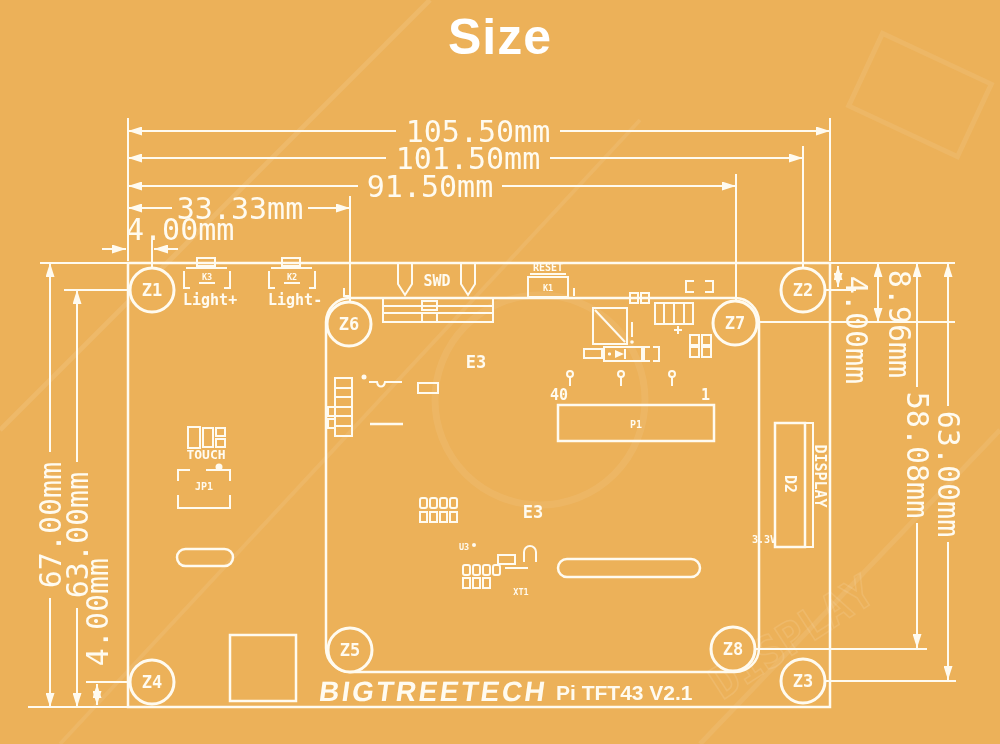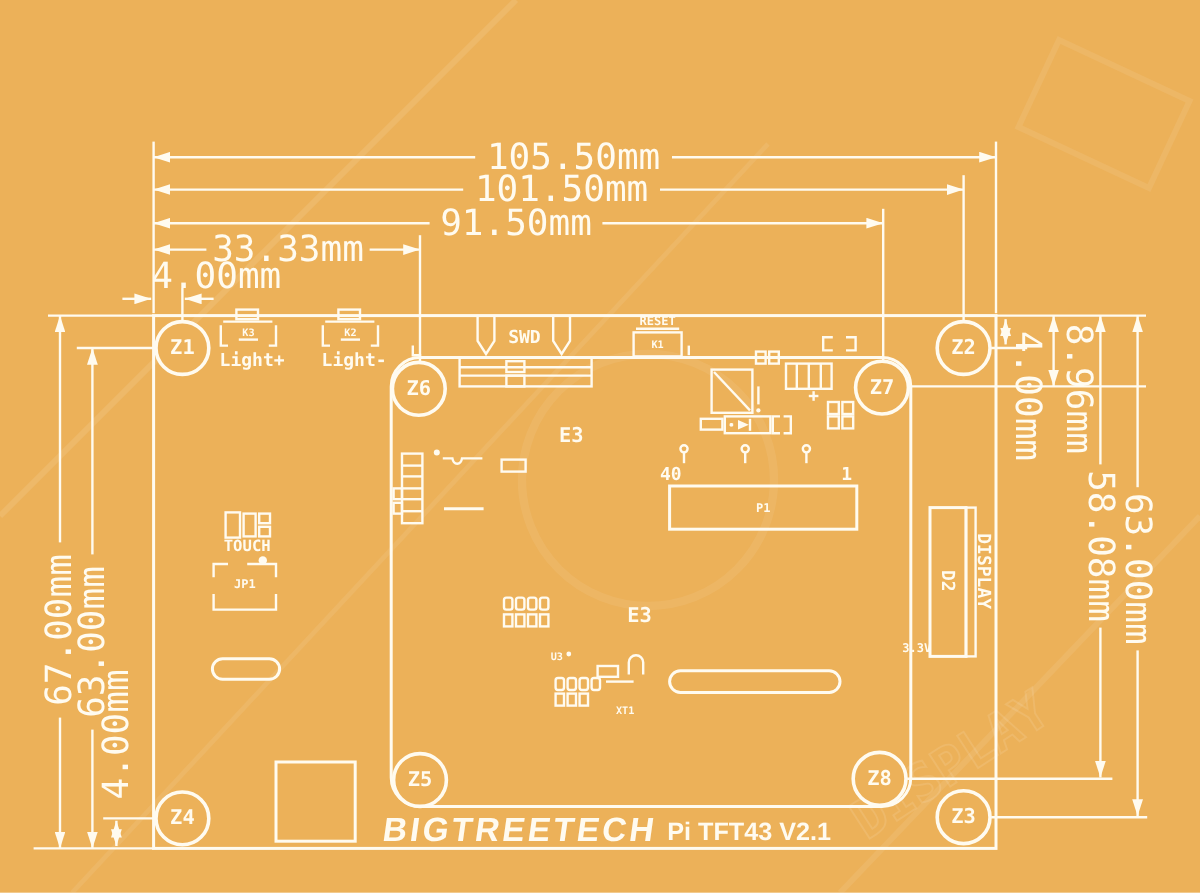--- a/index.html
+++ b/index.html
@@ -21,20 +21,21 @@
   .e3{font-size:17px;font-weight:bold;text-anchor:middle;}
   .wm{stroke:#FFFFFF;fill:none;}
   .logo-brand{font-family:"Liberation Sans",sans-serif;font-size:28px;font-weight:bold;letter-spacing:2.5px;}
   .logo-model{font-family:"Liberation Sans",sans-serif;font-size:21px;font-weight:bold;}
   .mid{dominant-baseline:central;}
 </style>
 </head>
 <body>
 
 <div class="stage">
+  <h1 class="title">Size</h1>
 
   <svg width="1000" height="744" viewBox="0 0 1000 744">
     <defs>
       <marker id="ar" markerUnits="userSpaceOnUse" markerWidth="15" markerHeight="9" refX="14" refY="4.5" orient="auto-start-reverse">
         <path d="M0,0 L14,4.5 L0,9 Z" fill="#FFFBF0"></path>
       </marker>
     </defs>
 
     <g>
       <line class="wm" x1="0" y1="430" x2="430" y2="0" stroke-width="5" opacity="0.10"></line>

